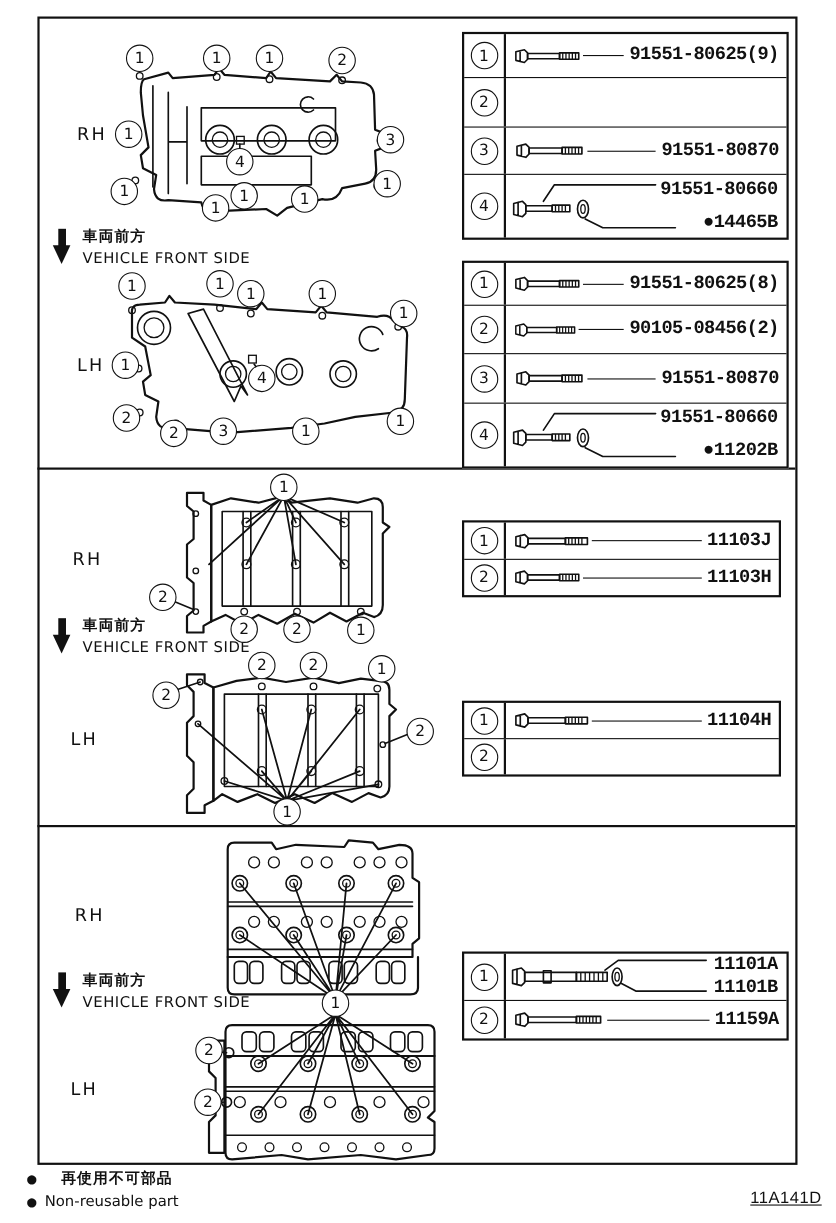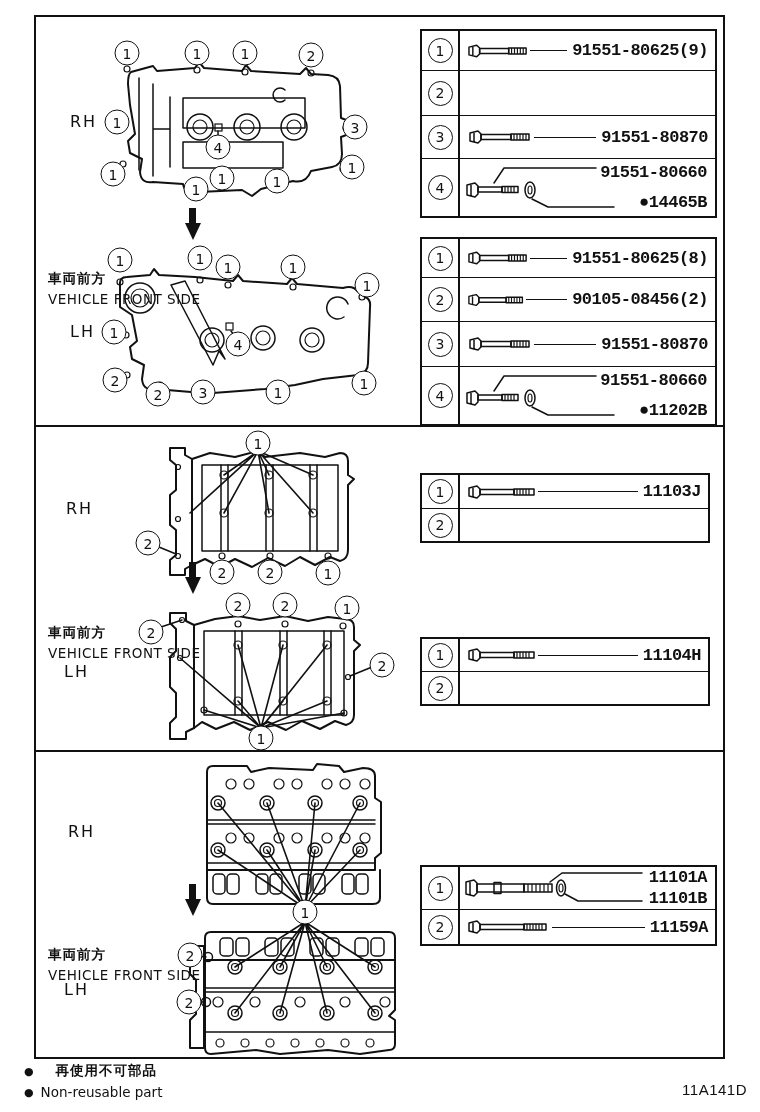--- a/index.html
+++ b/index.html
@@ -8,42 +8,42 @@
   .hdiv{position:absolute;left:34px;width:689px;height:2.2px;background:#111;}
   svg.art{position:absolute;}
   svg .s2{fill:none;stroke:#111;stroke-width:2;stroke-linejoin:round;stroke-linecap:round;}
   svg .s15{fill:none;stroke:#111;stroke-width:1.5;stroke-linejoin:round;stroke-linecap:round;}
   svg .s1{fill:none;stroke:#111;stroke-width:1.2;}
   svg .fan{fill:none;stroke:#111;stroke-width:1.6;stroke-linecap:round;}
   .co{position:absolute;width:23px;height:23px;border:1.7px solid #111;border-radius:50%;background:#fff;
       display:flex;align-items:center;justify-content:center;font:400 14px "DejaVu Sans",sans-serif;
       transform:translate(-50%,-50%);z-index:5;}
   .side{position:absolute;font:400 16px "DejaVu Sans",sans-serif;letter-spacing:2px;}
-  .front{position:absolute;display:flex;gap:27px;align-items:flex-end;flex-direction:column;}
+  .front{position:absolute;display:flex;gap:11px;align-items:center;}
   .farrow{width:16px;height:35px;position:relative;flex:none;margin-top:2px;}
   .farrow .bar{position:absolute;left:4.5px;top:0;width:7px;height:17px;background:#111;}
   .farrow .tri{position:absolute;left:0;top:15px;width:0;height:0;border-left:8px solid transparent;border-right:8px solid transparent;border-top:17px solid #111;}
   .ftext{display:flex;flex-direction:column;gap:3px;}
   .fjp{font:600 13.5px "DejaVu Sans",sans-serif;letter-spacing:1px;}
   .fen{font:400 13.5px "DejaVu Sans",sans-serif;letter-spacing:0.5px;}
   .ptable{position:absolute;border:2.2px solid #111;background:#fff;display:flex;flex-direction:column;}
   .prow{display:flex;border-bottom:1.8px solid #111;align-items:stretch;}
   .prow:last-child{border-bottom:none;}
   .ncell{width:36px;flex:none;border-right:2px solid #111;display:flex;align-items:center;justify-content:center;}
   .ncirc{width:23px;height:23px;border:1.6px solid #111;border-radius:50%;display:flex;align-items:center;justify-content:center;font:400 14px "DejaVu Sans",sans-serif;background:#fff;}
   .pcell{flex:1;display:flex;align-items:center;padding:0 7px 0 8px;position:relative;min-width:0;}
   .lead{flex:1;height:0;border-top:1.8px solid #111;margin-right:5px;}
   .pn{font:700 17px "Liberation Mono",monospace;letter-spacing:-0.5px;white-space:nowrap;}
   .pn.abs{position:absolute;right:8px;}
   .legend{position:absolute;left:24px;top:1062px;display:flex;flex-direction:column;gap:4px;}
   .lrow{display:flex;align-items:center;gap:7px;}
   .lbul{font-size:11px;line-height:1;}
   .ljp{font:600 13.5px "DejaVu Sans",sans-serif;letter-spacing:1px;margin-left:15px;}
   .len{font:400 13.5px "DejaVu Sans",sans-serif;}
-  .docid{position:absolute;right:13px;top:1081px;font:400 15px "Liberation Sans",sans-serif;letter-spacing:0.5px;}
+  .docid{position:absolute;right:13px;top:1081px;font:400 15px "Liberation Sans",sans-serif;letter-spacing:0.5px;text-decoration:underline;}
 </style>
 </head>
 <body>
 
 <div class="frame"></div>
 <div class="hdiv" style="top:425px"></div>
 <div class="hdiv" style="top:750px"></div>
 
 <svg class="art" style="left:95px;top:42px" width="275" height="160" viewBox="0 0 275 160">
   <path class="s2" d="M36,30 L58,24 L62,29 L100,26 L104,20 L109,26 L147,29 L151,23 L156,29 L205,32 L211,26 L216,32 L233,33 Q244,34 245,44 L246,76 L254,79 L254,92 L246,95 L247,112 Q247,123 237,125 L216,129 Q211,142 198,139 L166,147 L157,154 L147,148 L104,150 Q90,153 88,142 L58,140 Q46,142 45,130 L47,117 L35,111 L33,99 L40,92 L35,63 L33,42 Q33,32 36,30 Z"></path>
@@ -461,20 +461,30 @@
           <path class="s1" d="M49,6 v6 M52,6 v6 M55,6 v6 M58,6 v6 M61,6 v6"></path>
         </svg>
     <div class="lead"></div>
         <span class="pn">11103J</span>
       </div>
   </div>
   <div class="prow" style="height:32px">
     <div class="ncell">
         <div class="ncirc">2</div>
       </div>
+    <div class="pcell">
+        <svg width="62" height="18" viewBox="0 0 64 18">
+          <path class="s15" d="M1,5 L9,3 L12,6 L12,12 L9,15 L1,13 Z M5,4 L5,14"></path>
+          <rect class="s15" x="12" y="6.5" width="30" height="5"></rect>
+          <rect class="s15" x="42" y="6" width="18" height="6"></rect>
+          <path class="s1" d="M45,6 v6 M48,6 v6 M51,6 v6 M54,6 v6 M57,6 v6"></path>
+        </svg>
+    <div class="lead"></div>
+        <span class="pn">11103H</span>
+      </div>
   </div>
 </div>
 
 <div class="ptable" style="left:420px;top:637px;width:286px">
   <div class="prow" style="height:32px">
     <div class="ncell">
         <div class="ncirc">1</div>
       </div>
     <div class="pcell">
         <svg width="70" height="18" viewBox="0 0 70 18">

